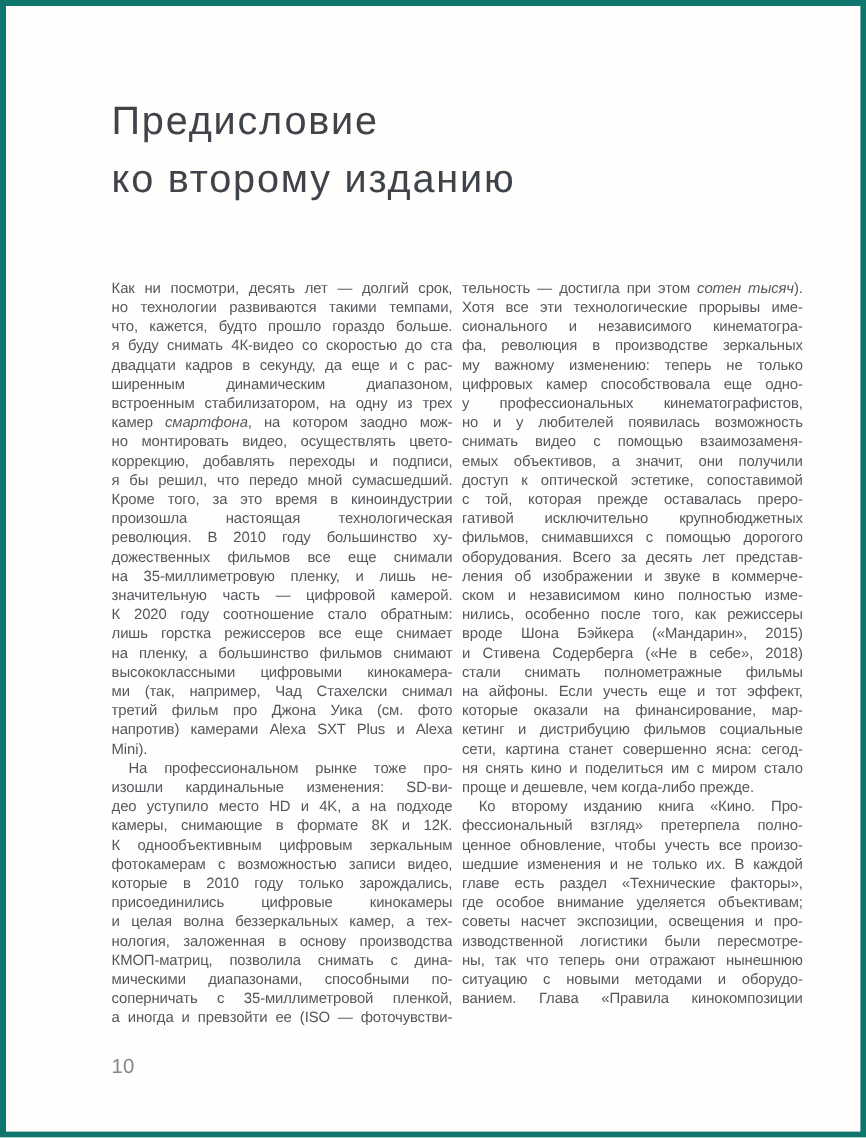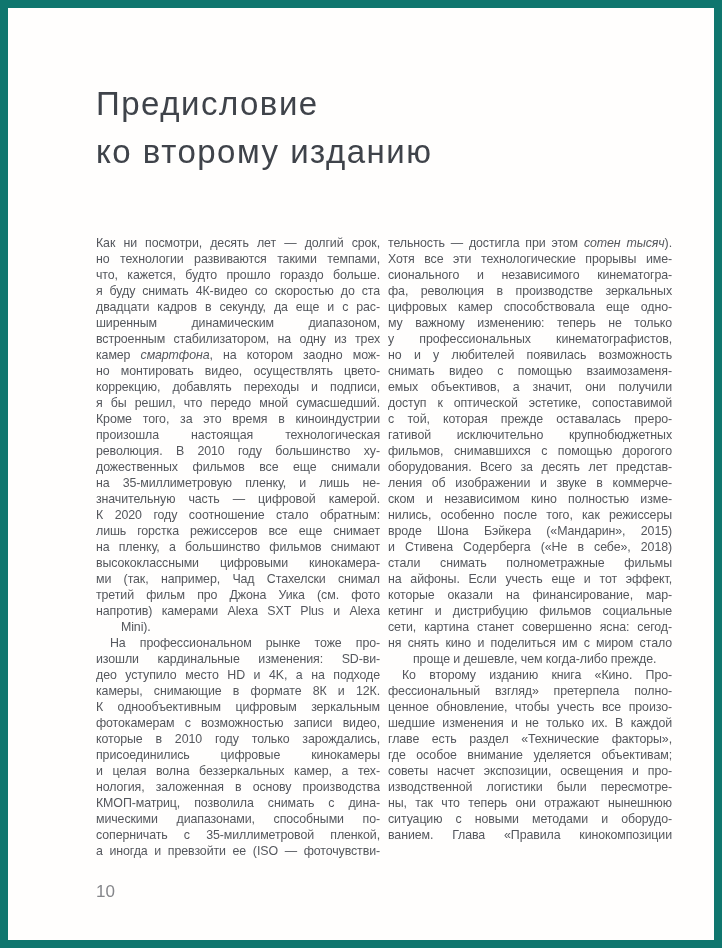--- a/index.html
+++ b/index.html
@@ -1,21 +1,21 @@
 <!DOCTYPE html>
 <html><head>
 <meta charset="utf-8">
 <style>
   * { margin: 0; padding: 0; box-sizing: border-box; }
   html, body { background: #ffffff; }
   .page {
     width: 722px;
     height: 948px;
     background: #fffefd;
-    border: 8px solid #0f766e;
+    border: 5px solid #0f766e;
     position: relative;
     font-family: "Liberation Sans", sans-serif;
     overflow: hidden;
   }
   .title {
     position: absolute;
     left: 88px;
     top: 72px;
     font-size: 33px;
     font-weight: 300;
@@ -35,21 +35,21 @@
   .line {
     font-size: 12.4px;
     line-height: 16px;
     height: 16px;
     overflow: hidden;
     color: #54575d;
     letter-spacing: -0.1px;
     text-align: justify;
     text-align-last: justify;
   }
-  .line.para-end { text-align-last: left; margin-left: 25px; }
+  .line.para-end { text-align-last: left; }
   .line.indent { text-indent: 14px; }
   .line i { }
   .pagenum {
     position: absolute;
     left: 88px;
     top: 874px;
     font-size: 17px;
     color: #85868a;
   }
 </style>
@@ -102,22 +102,22 @@
         <div class="line">КМОП-матриц, позволила снимать с дина-</div>
         <div class="line">мическими диапазонами, способными по-</div>
         <div class="line">соперничать с 35-миллиметровой пленкой,</div>
         <div class="line">а иногда и превзойти ее (ISO — фоточувстви-</div>
       </div>
     <div class="col">
         <div class="line">тельность — достигла при этом <i>сотен тысяч</i>).</div>
         <div class="line">Хотя все эти технологические прорывы име-</div>
         <div class="line">сионального и независимого кинематогра-</div>
         <div class="line">фа, революция в производстве зеркальных</div>
+        <div class="line">му важному изменению: теперь не только</div>
         <div class="line">цифровых камер способствовала еще одно-</div>
-        <div class="line">му важному изменению: теперь не только</div>
         <div class="line">у профессиональных кинематографистов,</div>
         <div class="line">но и у любителей появилась возможность</div>
         <div class="line">снимать видео с помощью взаимозаменя-</div>
         <div class="line">емых объективов, а значит, они получили</div>
         <div class="line">доступ к оптической эстетике, сопоставимой</div>
         <div class="line">с той, которая прежде оставалась преро-</div>
         <div class="line">гативой исключительно крупнобюджетных</div>
         <div class="line">фильмов, снимавшихся с помощью дорогого</div>
         <div class="line">оборудования. Всего за десять лет представ-</div>
         <div class="line">ления об изображении и звуке в коммерче-</div>

